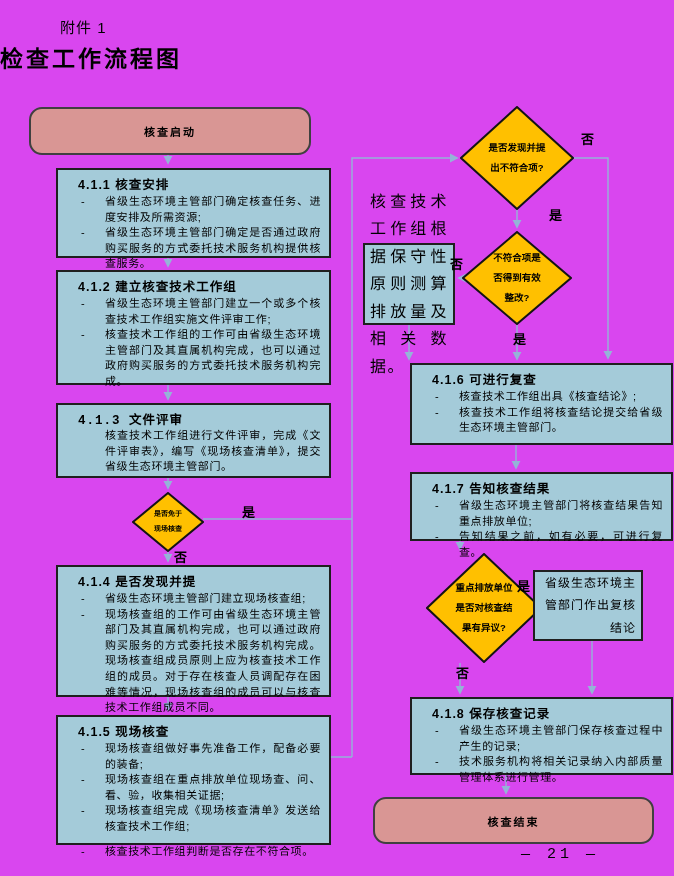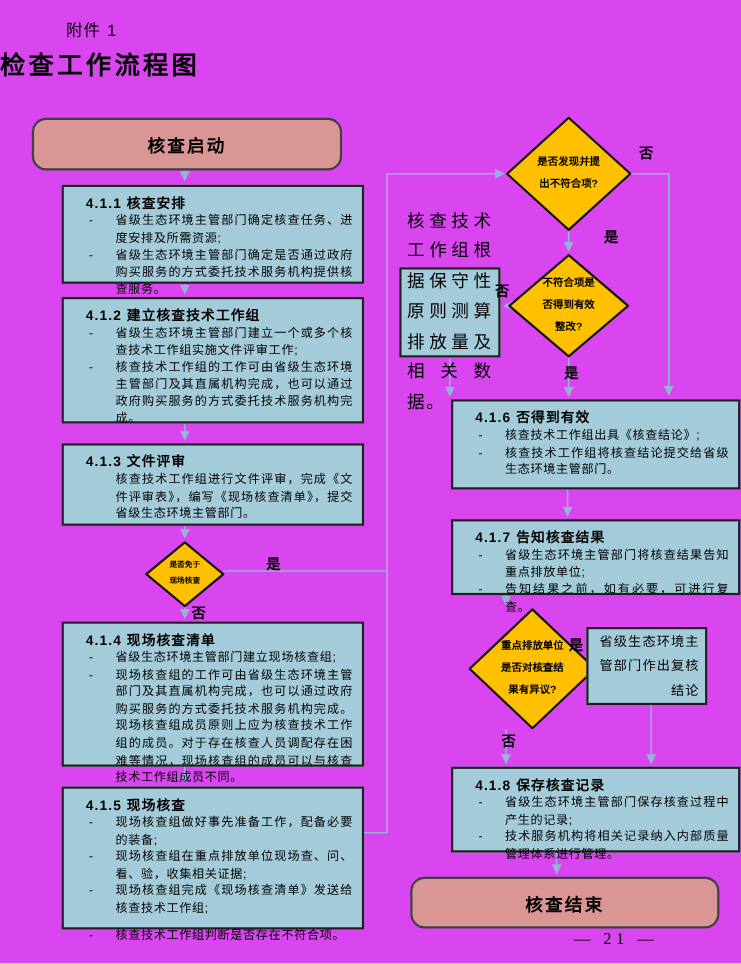--- a/index.html
+++ b/index.html
@@ -17,21 +17,21 @@
   .attachment{position:absolute;left:60px;top:16px;font-size:15px;letter-spacing:1px;}
   .doc-title{position:absolute;left:0;top:40px;width:674px;margin:0;text-align:left;
     font-family:"Liberation Serif","DejaVu Serif",serif;font-size:23px;font-weight:bold;letter-spacing:3px;}
   .connectors{position:absolute;left:0;top:0;pointer-events:none;}
   .connectors path{stroke:var(--connector);stroke-width:1.4;fill:none;}
   .connectors .arrowhead{fill:var(--connector);stroke:none;}
 
   .terminator{
     position:absolute;background:var(--terminator_fill);border:2px solid #404040;border-radius:13px;
     display:flex;align-items:center;justify-content:center;
-    font-size:16px;font-weight:bold;letter-spacing:2px;
+    font-size:11px;font-weight:bold;letter-spacing:2px;
   }
   .pbox{
     position:absolute;background:var(--process_fill);border:2px solid var(--border_dark);
     box-sizing:border-box;padding:3px 6px 3px 20px;margin-left:24px;
   }
   .pbox .btitle{font-size:12.5px;font-weight:bold;letter-spacing:1px;margin:1px 0 1px 0;}
   .pbox .item{display:flex;font-size:11px;line-height:1.42;letter-spacing:0.6px;}
   .pbox .item .dash{width:24px;flex:0 0 24px;padding-left:3px;}
   .pbox .item .txt{flex:1;text-align:justify;padding-right:2px;}
   .pbox .item.gap{margin-top:9px;}
@@ -48,21 +48,21 @@
   .decision .dshape{fill:var(--decision_fill);stroke:#141414;stroke-width:2;}
   .decision .dtext{
     position:absolute;left:0;top:0;width:100%;height:100%;
     display:flex;align-items:center;justify-content:center;text-align:center;
     white-space:pre-line;font-weight:bold;
   }
   .dtext.small{font-size:7px;line-height:2.1;}
   .dtext.mid{font-size:9.5px;line-height:2.1;}
   .lbl{position:absolute;font-size:13px;font-weight:bold;}
   .pagenum{position:absolute;left:500px;top:846px;width:120px;text-align:center;
-    font-family:Liberation Serif, serif;font-size:15px;letter-spacing:4px;}
+    font-family:Liberation Mono, monospace;font-size:15px;letter-spacing:4px;}
 </style>
 </head>
 <body>
 
 <div class="page">
 
   <div class="attachment">附件 1</div>
   <h1 class="doc-title">检查工作流程图</h1>
 
   <svg class="connectors" width="674" height="876" viewBox="0 0 674 876">
@@ -114,38 +114,38 @@
     <div class="item">
       <span class="dash">-</span>
       <span class="txt">省级生态环境主管部门建立一个或多个核查技术工作组实施文件评审工作;</span>
     </div>
     <div class="item">
       <span class="dash">-</span>
       <span class="txt">核查技术工作组的工作可由省级生态环境主管部门及其直属机构完成，也可以通过政府购买服务的方式委托技术服务机构完成。</span>
     </div>
   </div>
 
-  <div class="pbox" style="left:32px;top:403px;width:275px;height:75px;">
+  <div class="pbox" style="left:32px;top:403px;width:275px;height:75px;font-family:Liberation Mono, monospace;">
     <div class="btitle">4.1.3 文件评审</div>
     <div class="item">
       <span class="dash"></span>
       <span class="txt">核查技术工作组进行文件评审，完成《文件评审表》，编写《现场核查清单》，提交省级生态环境主管部门。</span>
     </div>
   </div>
 
   <div class="decision" style="left:132px;top:492px;width:72px;height:60px;">
     <svg width="72" height="60" viewBox="0 0 72 60">
       <polygon class="dshape" points="36,1 71,30 36,59 1,30"></polygon>
     </svg>
     <div class="dtext small">是否免于
 现场核查</div>
   </div>
 
   <div class="pbox" style="left:32px;top:565px;width:275px;height:132px;">
-    <div class="btitle">4.1.4 现场核查清单</div>
+    <div class="btitle">4.1.4 是否发现并提</div>
     <div class="item">
       <span class="dash">-</span>
       <span class="txt">省级生态环境主管部门建立现场核查组;</span>
     </div>
     <div class="item">
       <span class="dash">-</span>
       <span class="txt">现场核查组的工作可由省级生态环境主管部门及其直属机构完成，也可以通过政府购买服务的方式委托技术服务机构完成。现场核查组成员原则上应为核查技术工作组的成员。对于存在核查人员调配存在困难等情况，现场核查组的成员可以与核查技术工作组成员不同。</span>
     </div>
   </div>
 
@@ -184,21 +184,21 @@
   <div class="decision" style="left:462px;top:231px;width:110px;height:94px;">
     <svg width="110" height="94" viewBox="0 0 110 94">
       <polygon class="dshape" points="55,1 109,47 55,93 1,47"></polygon>
     </svg>
     <div class="dtext mid">不符合项是
 否得到有效
 整改?</div>
   </div>
 
   <div class="pbox" style="left:386px;top:363px;width:263px;height:82px;">
-    <div class="btitle">4.1.6 否得到有效</div>
+    <div class="btitle">4.1.6 可进行复查</div>
     <div class="item">
       <span class="dash">-</span>
       <span class="txt">核查技术工作组出具《核查结论》;</span>
     </div>
     <div class="item">
       <span class="dash">-</span>
       <span class="txt">核查技术工作组将核查结论提交给省级生态环境主管部门。</span>
     </div>
   </div>
 

